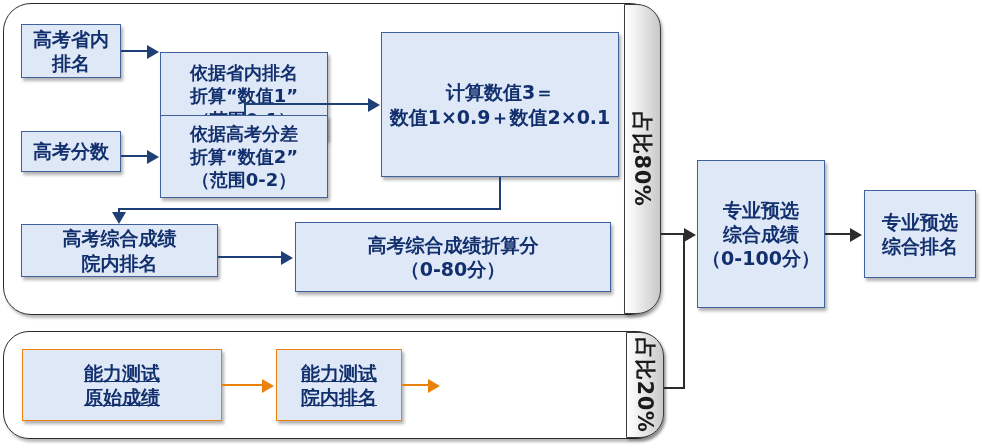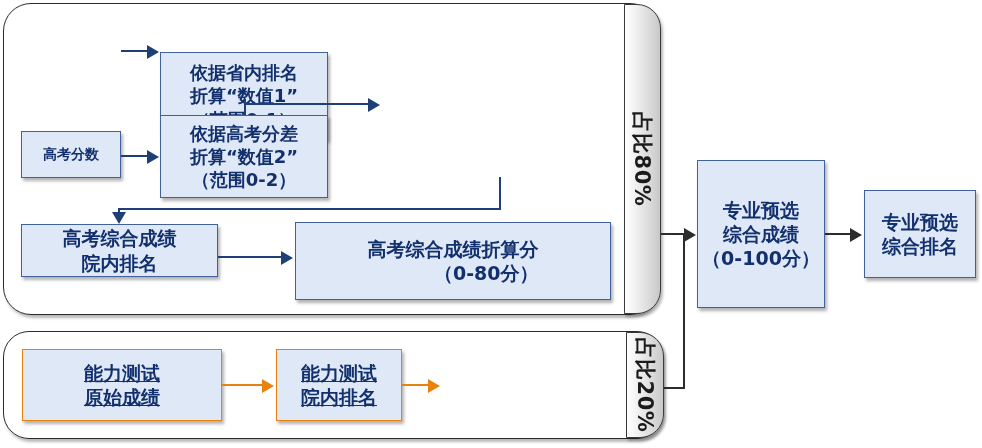--- a/index.html
+++ b/index.html
@@ -55,61 +55,69 @@
 <div id="stage">
 
   <div class="group blue" style="left:3px;top:3px;width:655px;height:312px;">
     <div class="shell"></div>
   </div>
 
   <div class="pct-tab" style="left:624px;top:4px;width:37px;height:310px;">
     <span>占比80%</span>
   </div>
 
+  <div class="node" style="left:21px;top:24px;width:100px;height:54px;font-size:19px;">
+    <span class="txt">高考省内
+排名</span>
+  </div>
 
   <div class="node" style="left:160px;top:11px;width:168px;height:88px;font-size:18px;margin-top:41px;">
     <span class="txt">依据省内排名
 折算“数值1”
 （范围0-1）</span>
   </div>
 
   <div class="ln h" style="left:121px;top:50.2px;width:28px;"></div>
   <div class="arw r" style="left:147px;top:44.5px;"></div>
 
-  <div class="node" style="left:21px;top:131px;width:100px;height:47px;font-size:14px;">
+  <div class="node" style="left:21px;top:131px;width:100px;height:41px;font-size:19px;">
     <span class="txt">高考分数</span>
   </div>
 
   <div class="node" style="left:160px;top:115px;width:168px;height:83px;font-size:18px;">
     <span class="txt">依据高考分差
 折算“数值2”
 （范围0-2）</span>
   </div>
 
   <div class="ln h" style="left:121px;top:155.2px;width:28px;"></div>
   <div class="arw r" style="left:147px;top:149.5px;"></div>
 
+  <div class="node" style="left:381px;top:32px;width:238px;height:145px;font-size:19px;">
+    <span class="txt">计算数值3＝
+数值1×0.9＋数值2×0.1</span>
+  </div>
 
   <div class="ln v" style="left:244px;top:99px;height:6px;"></div>
   <div class="ln h" style="left:244px;top:103.2px;width:126px;"></div>
   <div class="arw r" style="left:368px;top:97.5px;"></div>
 
   <div class="ln v" style="left:244px;top:103px;height:12px;"></div>
 
   <div class="ln v" style="left:499px;top:177px;height:33px;"></div>
   <div class="ln h" style="left:118px;top:208.2px;width:383px;"></div>
   <div class="ln v" style="left:118px;top:208px;height:6px;"></div>
   <div class="arw d" style="left:112px;top:212px;"></div>
 
   <div class="node" style="left:21px;top:224px;width:197px;height:53px;font-size:19px;">
     <span class="txt">高考综合成绩
 院内排名</span>
   </div>
 
-  <div class="node" style="left:295px;top:222px;width:316px;height:78px;font-size:19px;text-align:right;">
+  <div class="node" style="left:295px;top:222px;width:316px;height:70px;font-size:19px;">
     <span class="txt">高考综合成绩折算分
 （0-80分）</span>
   </div>
 
   <div class="ln h" style="left:218px;top:256.2px;width:65px;"></div>
   <div class="arw r" style="left:281px;top:250.5px;"></div>
 
   <div class="group" style="left:3px;top:331px;width:660px;height:108px;">
     <div class="shell"></div>
   </div>

